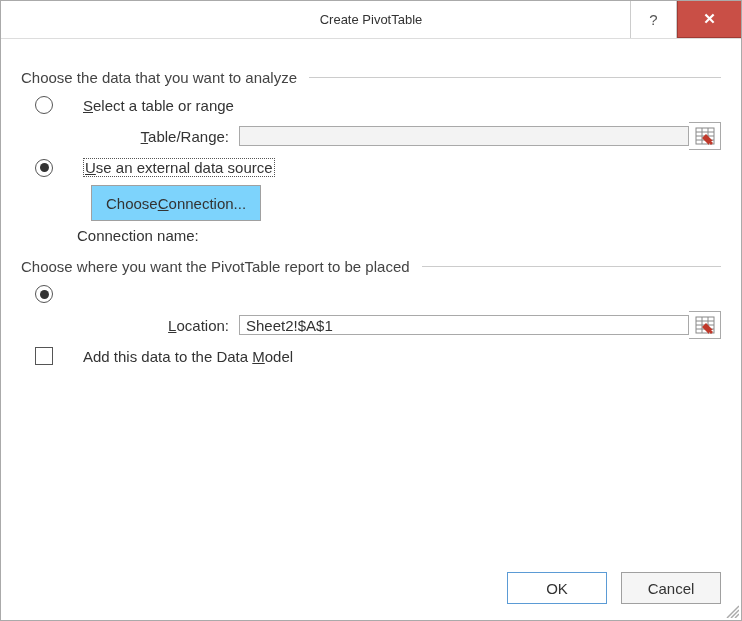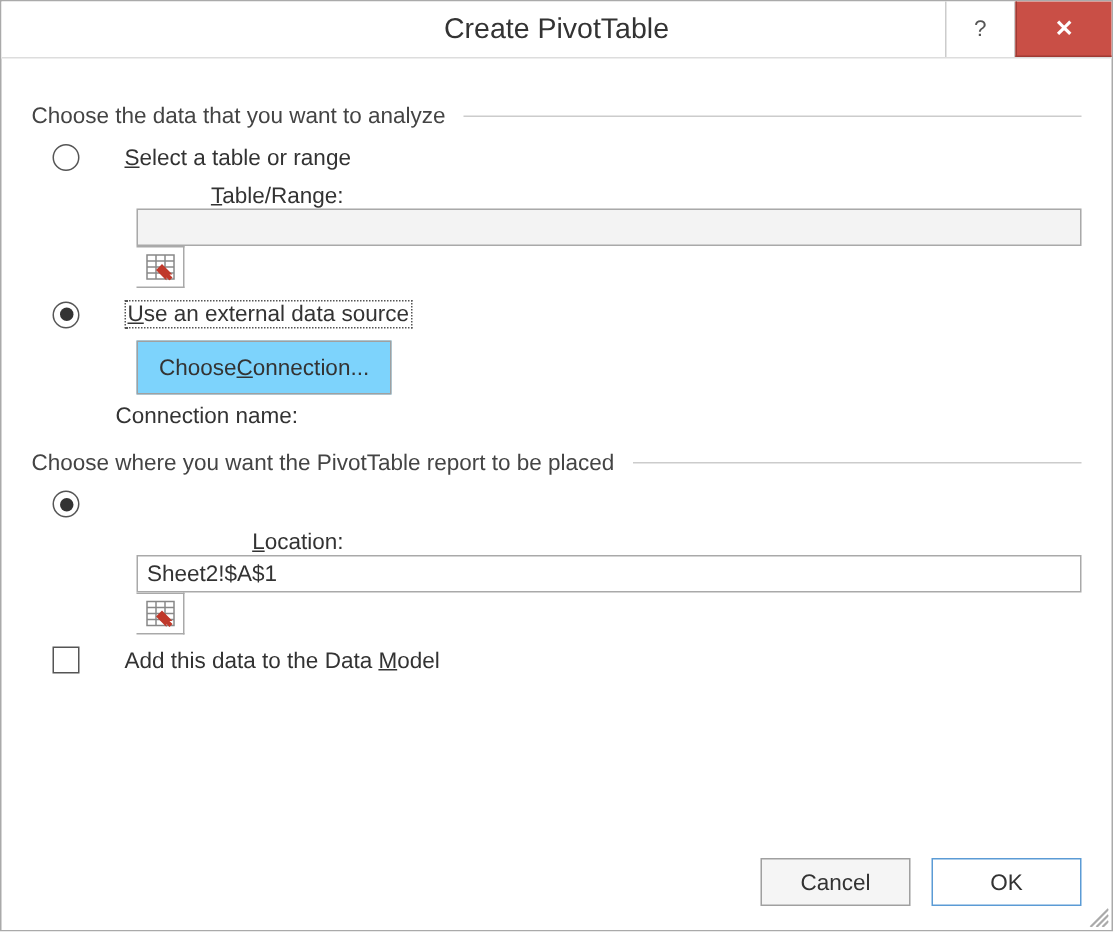--- a/index.html
+++ b/index.html
@@ -25,21 +25,21 @@
     .titlebar {
       display: flex;
       align-items: center;
       justify-content: center;
       height: 38px;
       border-bottom: 1px solid #ddd;
       position: relative;
       background: #fff;
     }
     .titlebar .title {
-      font-size: 19px;
+      font-size: 13px;
       color: #333;
     }
     .titlebar .controls {
       position: absolute;
       right: 0;
       top: 0;
       height: 100%;
       display: flex;
       border-left: 1px solid #ccc;
     }
@@ -111,22 +111,22 @@
     }
     .checkbox {
       width: 18px;
       height: 18px;
       border: 1.5px solid #555;
       margin-right: 10px;
       flex: none;
     }
     .sub-row {
       display: flex;
+      align-items: center;
       margin: 6px 0 6px 70px;
-      flex-direction: column;
     }
     .sub-row-btn {
       margin: 6px 0 6px 70px;
     }
     .sub-row .label {
       width: 148px;
       text-align: right;
       padding-right: 10px;
     }
     .input-field {
@@ -292,22 +292,22 @@
 
 
     <div class="option-row">
       <div class="checkbox"></div>
       <span>Add this data to the Data <span class="underline">M</span>odel</span>
     </div>
 
   </div>
 
   <div class="footer">
+    <div class="btn ok-btn">OK</div>
     <div class="btn">Cancel</div>
-    <div class="btn ok-btn">OK</div>
     <svg class="resize-grip" width="16" height="16" viewBox="0 0 16 16">
       <line x1="4" y1="16" x2="16" y2="4" stroke="#aaa" stroke-width="1.5"></line>
       <line x1="8" y1="16" x2="16" y2="8" stroke="#aaa" stroke-width="1.5"></line>
       <line x1="12" y1="16" x2="16" y2="12" stroke="#aaa" stroke-width="1.5"></line>
     </svg>
   </div>
 
 </div>
 
 </body></html>

